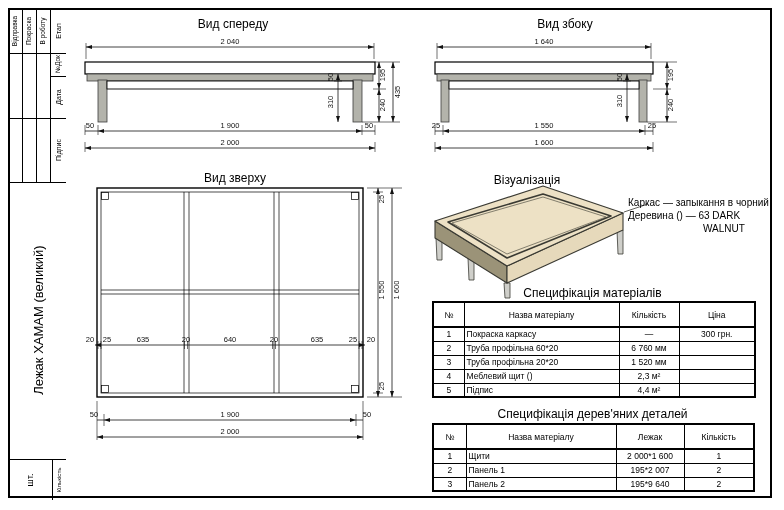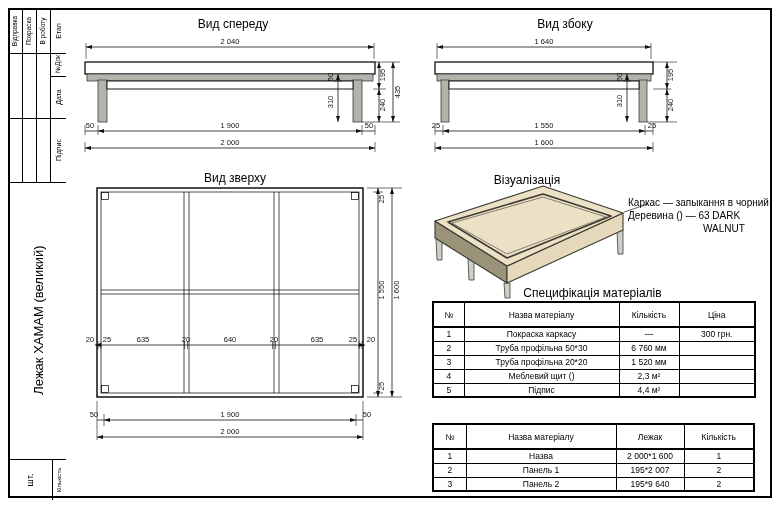--- a/index.html
+++ b/index.html
@@ -27,21 +27,21 @@
   .steel{fill:#b3b3ab;stroke:#3c3c3c;stroke-width:0.8;}
   .ol{fill:none;stroke:#000;stroke-width:1.4;}
   .il{fill:none;stroke:#000;stroke-width:0.7;}
   .spec{position:absolute;border-collapse:collapse;table-layout:fixed;background:#fff;border:2px solid #000;}
   .spec th,.spec td{
     border:1px solid #000;font-weight:normal;font-size:8.5px;padding:0 2px;
     text-align:center;white-space:nowrap;overflow:hidden;box-sizing:border-box;
   }
   .spec thead th{height:25px;border-bottom:2px solid #000;}
   .spec td{height:14px;}
-  .spec td.name{text-align:center;}
+  .spec td.name{text-align:left;}
 </style>
 </head>
 <body>
 
 <div id="sheet">
   <div id="frame"></div>
 
   <div>
     <div class="line" style="left:22px;top:8px;width:1px;height:174px;"></div>
     <div class="line" style="left:36px;top:8px;width:1px;height:174px;"></div>
@@ -279,21 +279,21 @@
     </thead>
     <tbody>
       <tr>
         <td>1</td>
         <td class="name">Покраска каркасу</td>
         <td>—</td>
         <td>300 грн.</td>
       </tr>
       <tr>
         <td>2</td>
-        <td class="name">Труба профільна 50*30</td>
+        <td class="name">Труба профільна 60*20</td>
         <td>6 760 мм</td>
         <td></td>
       </tr>
       <tr>
         <td>3</td>
         <td class="name">Труба профільна 20*20</td>
         <td>1 520 мм</td>
         <td></td>
       </tr>
       <tr>
@@ -304,39 +304,40 @@
       </tr>
       <tr>
         <td>5</td>
         <td class="name">Підпис</td>
         <td>4,4 м²</td>
         <td></td>
       </tr>
     </tbody>
   </table>
 
+  <div class="sec-title" style="left:432px;top:407px;width:321px;">Специфікація дерев'яних деталей</div>
   <table class="spec" style="left:432px;top:423px;width:322px;">
     <colgroup>
         <col style="width:33px">
         <col style="width:150px">
         <col style="width:68px">
         <col style="width:70px">
       </colgroup>
     <thead>
       <tr>
         <th>№</th>
         <th>Назва матеріалу</th>
         <th>Лежак</th>
         <th>Кількість</th>
       </tr>
     </thead>
     <tbody>
       <tr>
         <td>1</td>
-        <td class="name">Назва</td>
+        <td class="name">Щити</td>
         <td>2 000*1 600</td>
         <td>1</td>
       </tr>
       <tr>
         <td>2</td>
         <td class="name">Панель 1</td>
         <td>195*2 007</td>
         <td>2</td>
       </tr>
       <tr>

